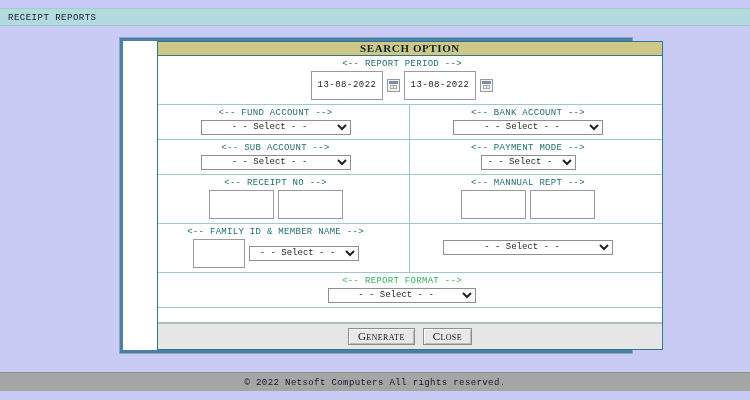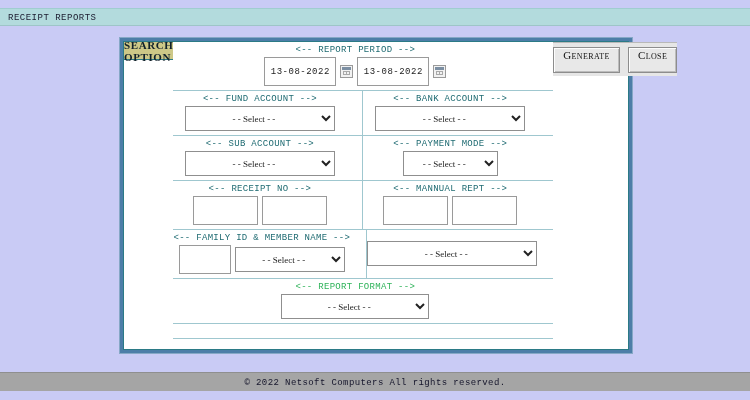--- a/index.html
+++ b/index.html
@@ -57,21 +57,22 @@
     background: #ffffff;
     box-shadow: 0 0 0 1px #86a8c6;
   }
   .panel-inner {
     width: 100%;
     height: 100%;
     box-sizing: border-box;
     border: 1px solid #2b7a86;
     background: #ffffff;
     display: flex;
-    flex-direction: row;
+    flex-direction: column;
+    margin-left: 34px;
   }
 
   .panel-head {
     height: 17px;
     background: #cdc887;
     border-bottom: 1px solid #2b7a86;
     display: flex;
     align-items: center;
     justify-content: center;
     font-family: "Liberation Serif", "DejaVu Serif", serif;
@@ -139,25 +140,25 @@
   input.date {
     width: 72px;
     text-align: center;
     letter-spacing: 0.5px;
   }
   input.w65 { width: 65px; }
   input.w78 { width: 78px; }
   input.w52 { width: 52px; }
 
   select.sel {
-    height: 25px;
+    height: 15px;
     box-sizing: border-box;
     border: 1px solid #8f8f8f;
     background: #ffffff;
-    font-family: Liberation Serif, serif;
+    font-family: Liberation Mono, monospace;
     font-size: 9px;
     color: #222;
     text-align: center;
     text-align-last: center;
     padding: 0 2px;
     outline: none;
   }
   select.w150 { width: 150px; }
   select.w95  { width: 95px;  }
   select.w110 { width: 110px; }
@@ -208,21 +209,21 @@
   }
   button.btn {
     font-family: "Liberation Serif", "DejaVu Serif", serif;
     font-size: 11px;
     font-variant: small-caps;
     letter-spacing: 0.4px;
     color: #111;
     background: #e8e8e8;
     border: 1px solid #8d8d8d;
     box-shadow: inset 1px 1px 0 #fdfdfd, inset -1px -1px 0 #bcbcbc;
-    padding: 2px 9px 11px 9px;
+    padding: 2px 9px 2px 9px;
     line-height: 1;
     cursor: pointer;
   }
 
   
   .pagefoot {
     position: absolute;
     left: 0;
     top: 372px;
     width: 750px;

